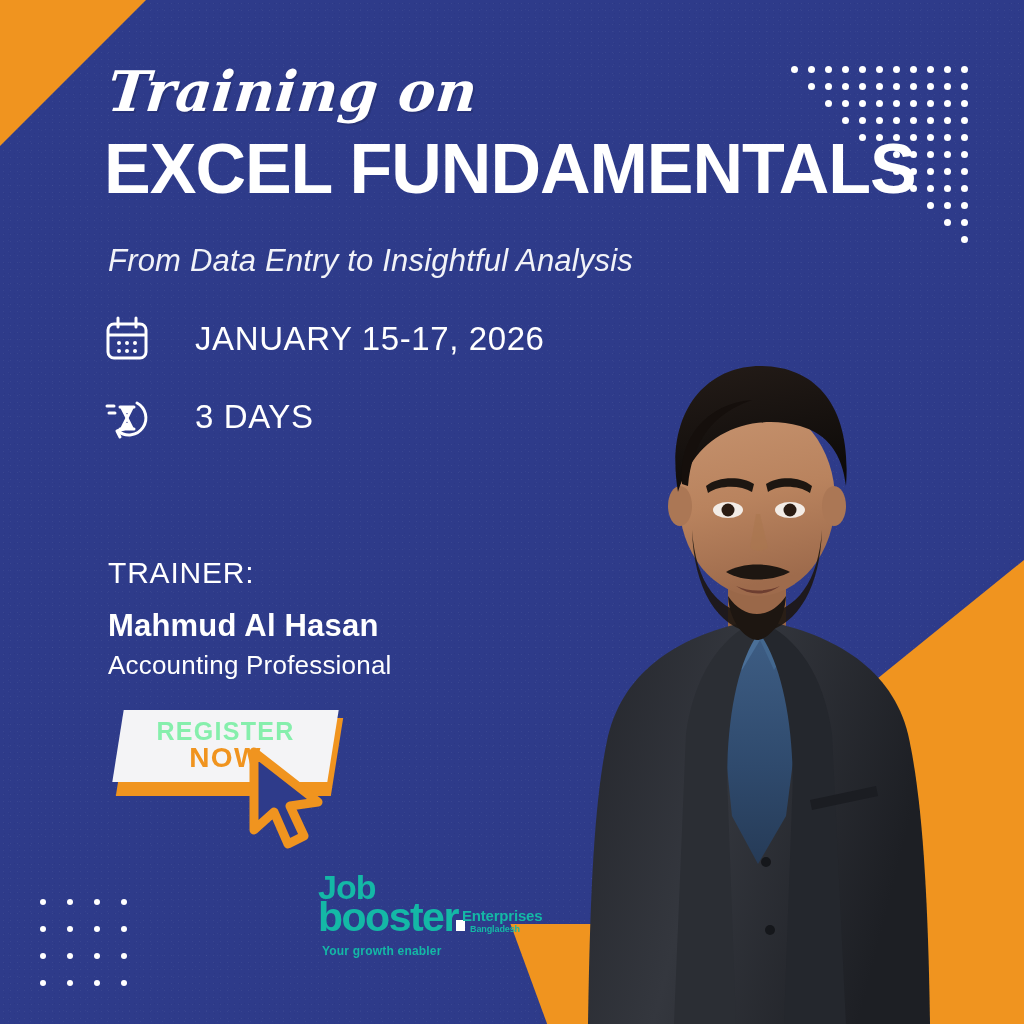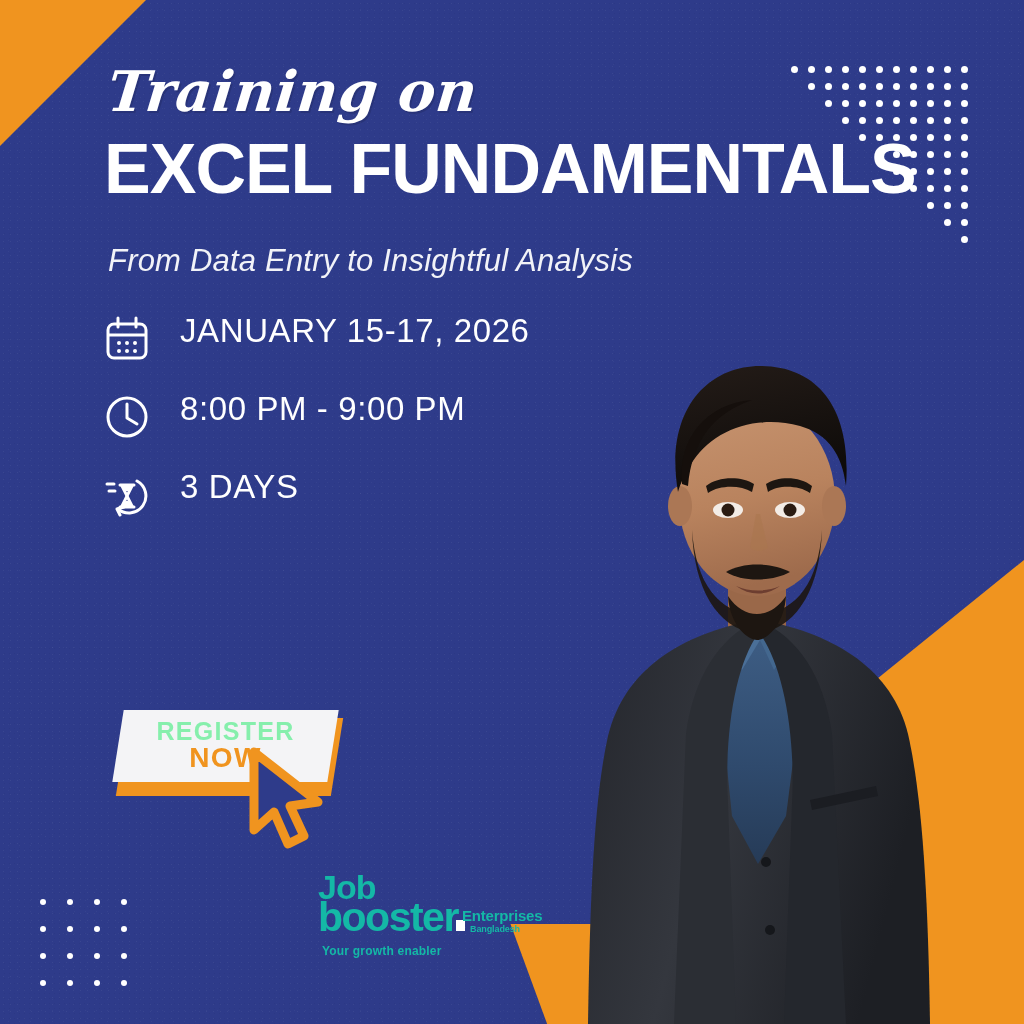--- a/index.html
+++ b/index.html
@@ -139,22 +139,22 @@
   
   .info-list {
     position: absolute;
     left: 100px; top: 312px;
     display: flex;
     flex-direction: column;
     gap: 24px;
   }
   .info-row {
     display: flex;
-    align-items: flex-start;
-    gap: 26px;
+    align-items: center;
+    gap: 41px;
   }
   .info-icon {
     width: 54px; height: 54px;
     flex: 0 0 54px;
     display: flex;
     align-items: center;
     justify-content: center;
   }
   .info-icon svg { display: block; }
   .info-text {
@@ -510,49 +510,45 @@
             <circle cx="24" cy="28" r="2" fill="#ffffff" stroke="none"></circle>
             <circle cx="32" cy="28" r="2" fill="#ffffff" stroke="none"></circle>
             <circle cx="16" cy="36" r="2" fill="#ffffff" stroke="none"></circle>
             <circle cx="24" cy="36" r="2" fill="#ffffff" stroke="none"></circle>
             <circle cx="32" cy="36" r="2" fill="#ffffff" stroke="none"></circle>
           </svg>
         </div>
         <div class="info-text">JANUARY 15-17, 2026</div>
       </div>
 
-      <div class="info-row">
-        <div class="info-icon">
-          <svg width="48" height="48" viewBox="0 0 48 48" fill="none" stroke="#ffffff" stroke-width="3">
-            <circle cx="24" cy="24" r="19"></circle>
-            <path d="M24 11 L24 25 L34 31" stroke-linecap="round" stroke-linejoin="round"></path>
-          </svg>
-        </div>
-        <div class="info-text">8:00 PM - 9:00 PM</div>
-      </div>
 
       <div class="info-row">
         <div class="info-icon">
           <svg width="48" height="48" viewBox="0 0 48 48" fill="none" stroke="#ffffff" stroke-width="3">
             <path d="M34 10 A17 17 0 1 1 15 38" stroke-linecap="round"></path>
             <path d="M21 36 L14 38 L17 44" stroke-linecap="round" stroke-linejoin="round" fill="none"></path>
             <line x1="4" y1="13" x2="11" y2="13" stroke-linecap="round"></line>
             <line x1="6" y1="20" x2="12" y2="20" stroke-linecap="round"></line>
             <path d="M17 14 L31 14 M17 36 L31 36" stroke-linecap="round"></path>
             <path d="M19 14 C19 22 29 22 29 14" fill="#ffffff" stroke="none"></path>
             <path d="M19 36 C19 28 29 28 29 36" fill="#ffffff" stroke="none"></path>
             <path d="M19 15 L29 15 L24 25 Z" fill="none"></path>
             <path d="M19 35 L29 35 L24 25 Z" fill="none"></path>
           </svg>
         </div>
         <div class="info-text">3 DAYS</div>
       </div>
 
     </div>
 
+    <div class="trainer-block">
+      <div class="trainer-label">TRAINER:</div>
+      <div class="trainer-name">Mahmud Al Hasan</div>
+      <div class="trainer-role">Accounting Professional</div>
+    </div>
 
     <div class="register-wrap">
       <div class="register-shadow"></div>
       <div class="register-face"></div>
       <div class="register-text">
         <div class="register-line1">REGISTER</div>
         <div class="register-line2">NOW</div>
       </div>
       <div class="cursor">
         <svg width="100" height="110" viewBox="0 0 100 110">

